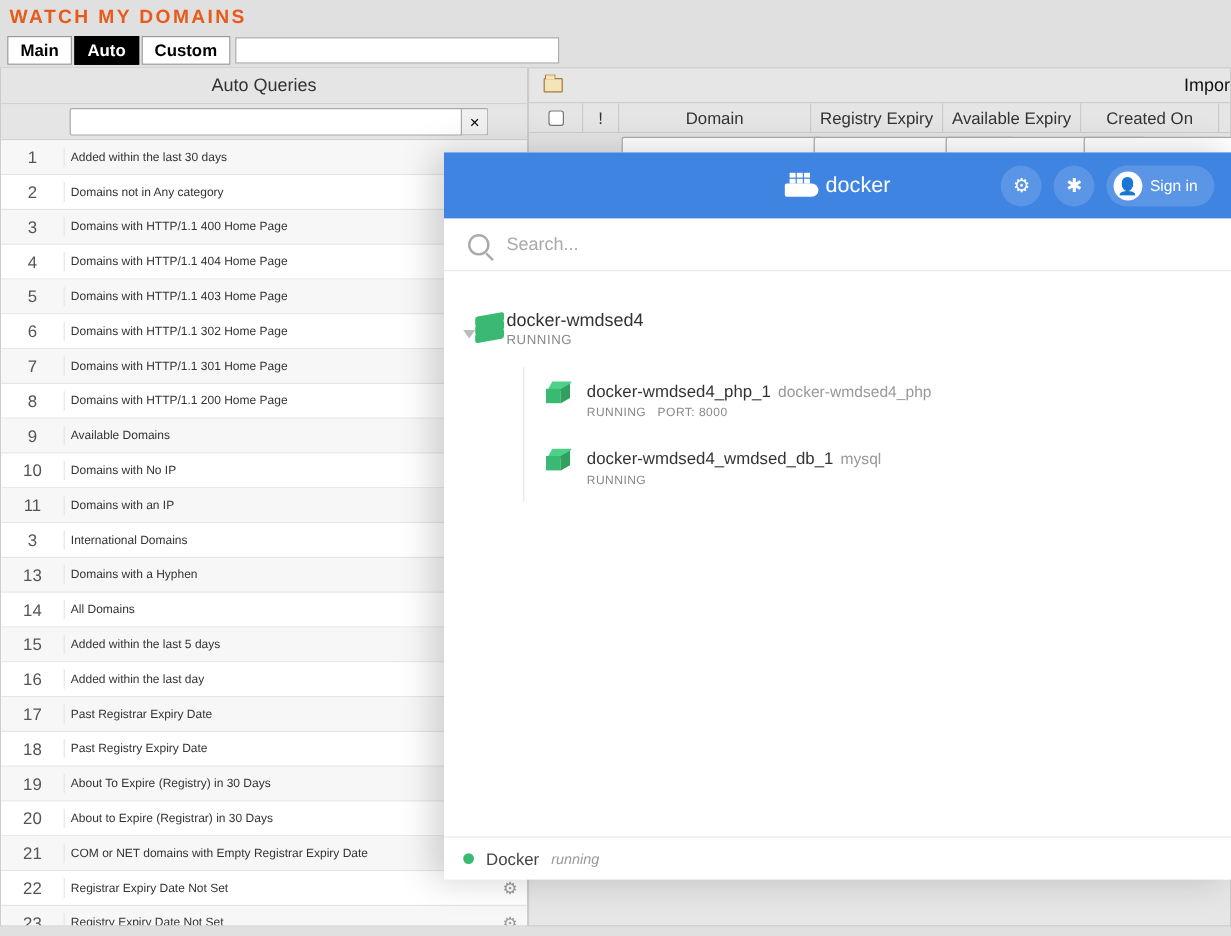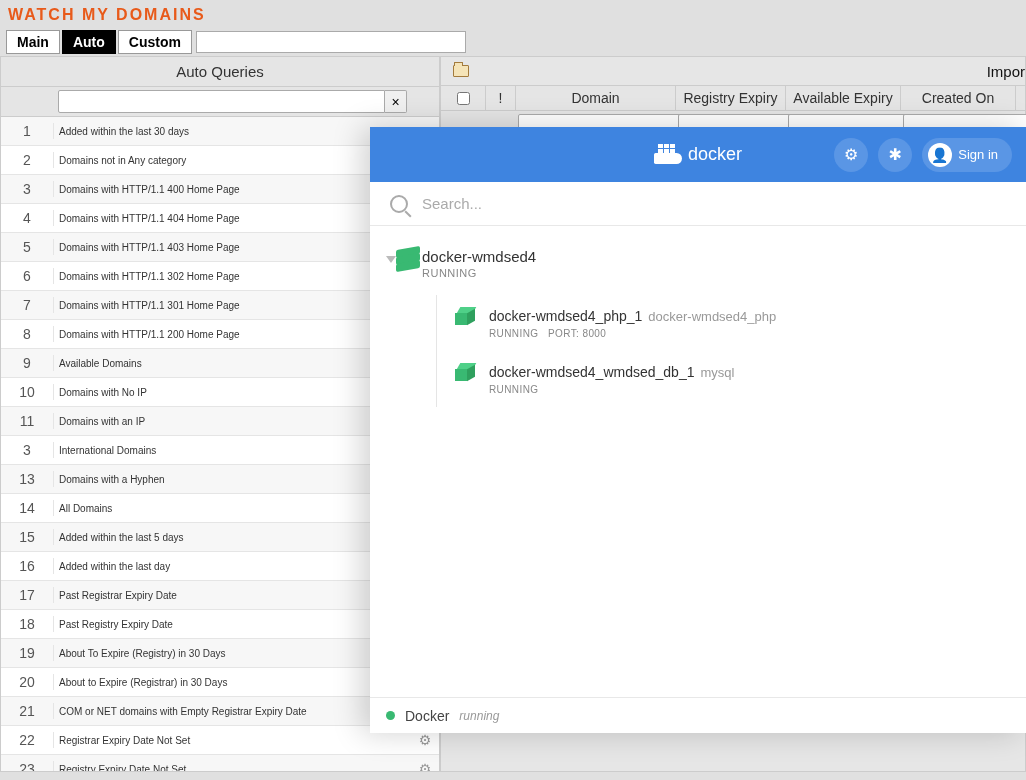--- a/index.html
+++ b/index.html
@@ -66,21 +66,21 @@
     gap:6px; padding:0 14px 0 6px; font-size:13px; cursor:pointer; }
   .signin .av{width:24px;height:24px;border-radius:50%;background:#fff;display:flex;align-items:center;justify-content:center;color:#5a96e5;font-size:14px;}
 
   .dk-search { height:44px; display:flex; align-items:center; padding:0 20px; gap:14px; border-bottom:1px solid #e8e8e8; }
   .mag{width:18px;height:18px;border:2px solid #aaa;border-radius:50%;position:relative;}
   .mag::after{content:"";position:absolute;width:8px;height:2px;background:#aaa;bottom:-4px;right:-6px;transform:rotate(45deg);}
   .dk-search input{flex:1;border:none;outline:none;font-size:15px;color:#666;}
   .dk-search input::placeholder{color:#aaa;}
 
   .dk-body { flex:1; padding:16px 12px; overflow:auto; }
-  .stack-row { display:flex; align-items:flex-start; gap:0; padding:6px 4px; }
+  .stack-row { display:flex; align-items:center; gap:0; padding:6px 4px;margin-top:11px; }
   .caret{width:0;height:0;border-left:5px solid transparent;border-right:5px solid transparent;border-top:7px solid #bbb;margin-top:8px;cursor:pointer;}
   .stack-icon{width:26px;height:26px;position:relative;}
   .layer{position:absolute;width:24px;height:8px;background:#39b972;border-radius:2px;transform:skewY(-10deg);}
   .l1{top:0}.l2{top:7px}.l3{top:14px}
   .stack-name{font-size:15px;color:#333;}
   .stack-status{font-size:11px;color:#888;letter-spacing:.5px;margin-top:2px;}
 
   .children{margin-left:54px;border-left:1px solid #e5e5e5;padding-left:18px;margin-top:10px;}
   .cont-row{display:flex;align-items:flex-start;gap:12px;padding:12px 0;}
   .box3d{width:22px;height:20px;position:relative;}

